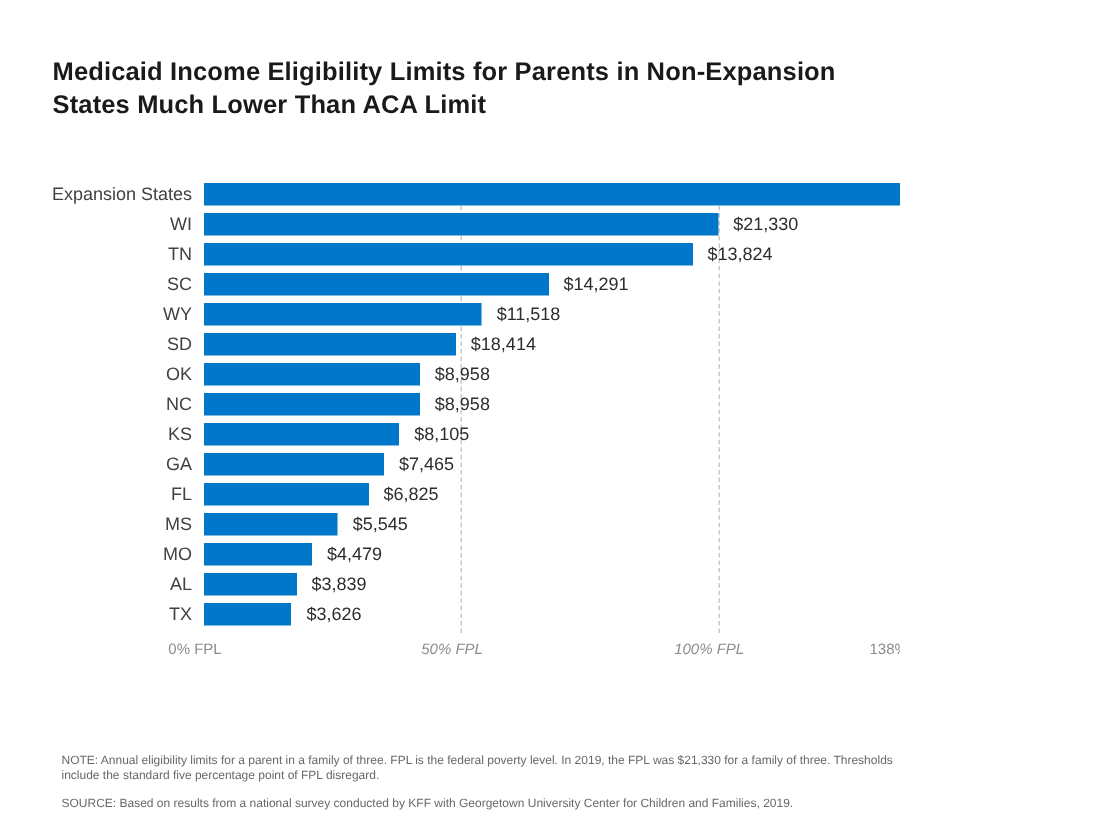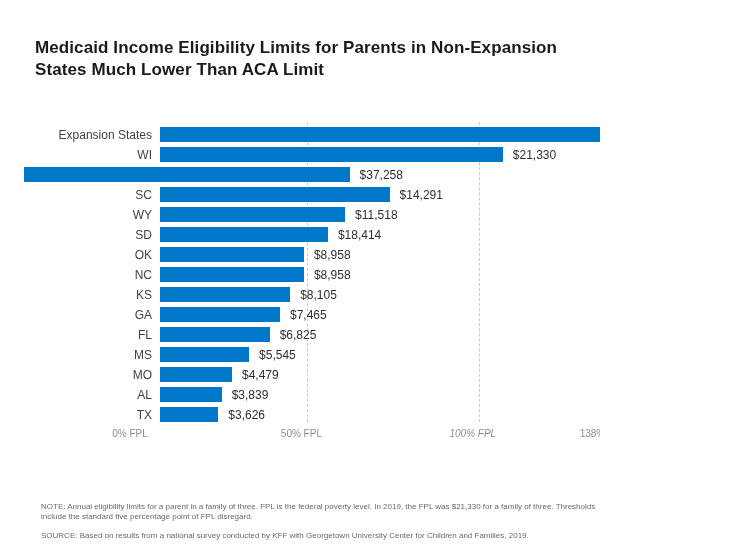--- a/index.html
+++ b/index.html
@@ -20,21 +20,21 @@
   }
 
   .chart { position:absolute; left:0; top:122px; width:735px; height:330px; }
 
   .gridline {
     position:absolute; top:0; height:300px; width:0;
     border-left:1px dashed #c9c9c9;
   }
 
   .rows { position:absolute; left:0; top:0; width:735px; }
-  .row { display:flex; align-items:flex-end; height:20px;margin-left:24px; }
+  .row { display:flex; align-items:flex-start; height:20px; }
   .cat {
     flex:none; width:128px; padding-right:8px;
     text-align:right; font-size:12px; color:#3f4245;
     white-space:nowrap;
   }
   .bar { flex:none; height:15px; }
   .val {
     margin-left:10px; font-size:12px; color:#2d2d2d; white-space:nowrap;
   }
 
@@ -80,22 +80,23 @@
           <div class="cat">Expansion States</div>
           <div class="bar" style="background: rgb(0, 119, 200); width: 473px;"></div>
           <div class="val">$29,435</div>
         </div>
         <div class="row">
           <div class="cat">WI</div>
           <div class="bar" style="background: rgb(0, 119, 200); width: 342.8px;"></div>
           <div class="val">$21,330</div>
         </div>
         <div class="row">
+          <div class="cat">TN</div>
           <div class="bar" style="background: rgb(0, 119, 200); width: 325.6px;"></div>
-          <div class="val">$37,258</div>
+          <div class="val">$13,824</div>
         </div>
         <div class="row">
           <div class="cat">SC</div>
           <div class="bar" style="background: rgb(0, 119, 200); width: 229.6px;"></div>
           <div class="val">$14,291</div>
         </div>
         <div class="row">
           <div class="cat">WY</div>
           <div class="bar" style="background: rgb(0, 119, 200); width: 185.1px;"></div>
           <div class="val">$11,518</div>
@@ -146,21 +147,21 @@
           <div class="val">$3,839</div>
         </div>
         <div class="row">
           <div class="cat">TX</div>
           <div class="bar" style="background: rgb(0, 119, 200); width: 58.3px;"></div>
           <div class="val">$3,626</div>
         </div>
       </div>
     <div id="axis">
         <div class="axis-label" style="left: 130px;">0% FPL</div>
-        <div class="axis-label" style="left: 301.4px;">50% FPL</div>
+        <div class="axis-label" style="left: 301.4px; font-style: italic;">50% FPL</div>
         <div class="axis-label" style="left: 472.8px; font-style: italic;">100% FPL</div>
         <div class="axis-label" style="left: 603px;">138% FPL</div>
       </div>
   </div>
 
   <div class="notes">
     <p class="note">NOTE: Annual eligibility limits for a parent in a family of three. FPL is the federal poverty level. In 2019, the FPL was $21,330 for a family of three. Thresholds include the standard five percentage point of FPL disregard.</p>
     <p class="source">SOURCE: Based on results from a national survey conducted by KFF with Georgetown University Center for Children and Families, 2019.</p>
   </div>
 

